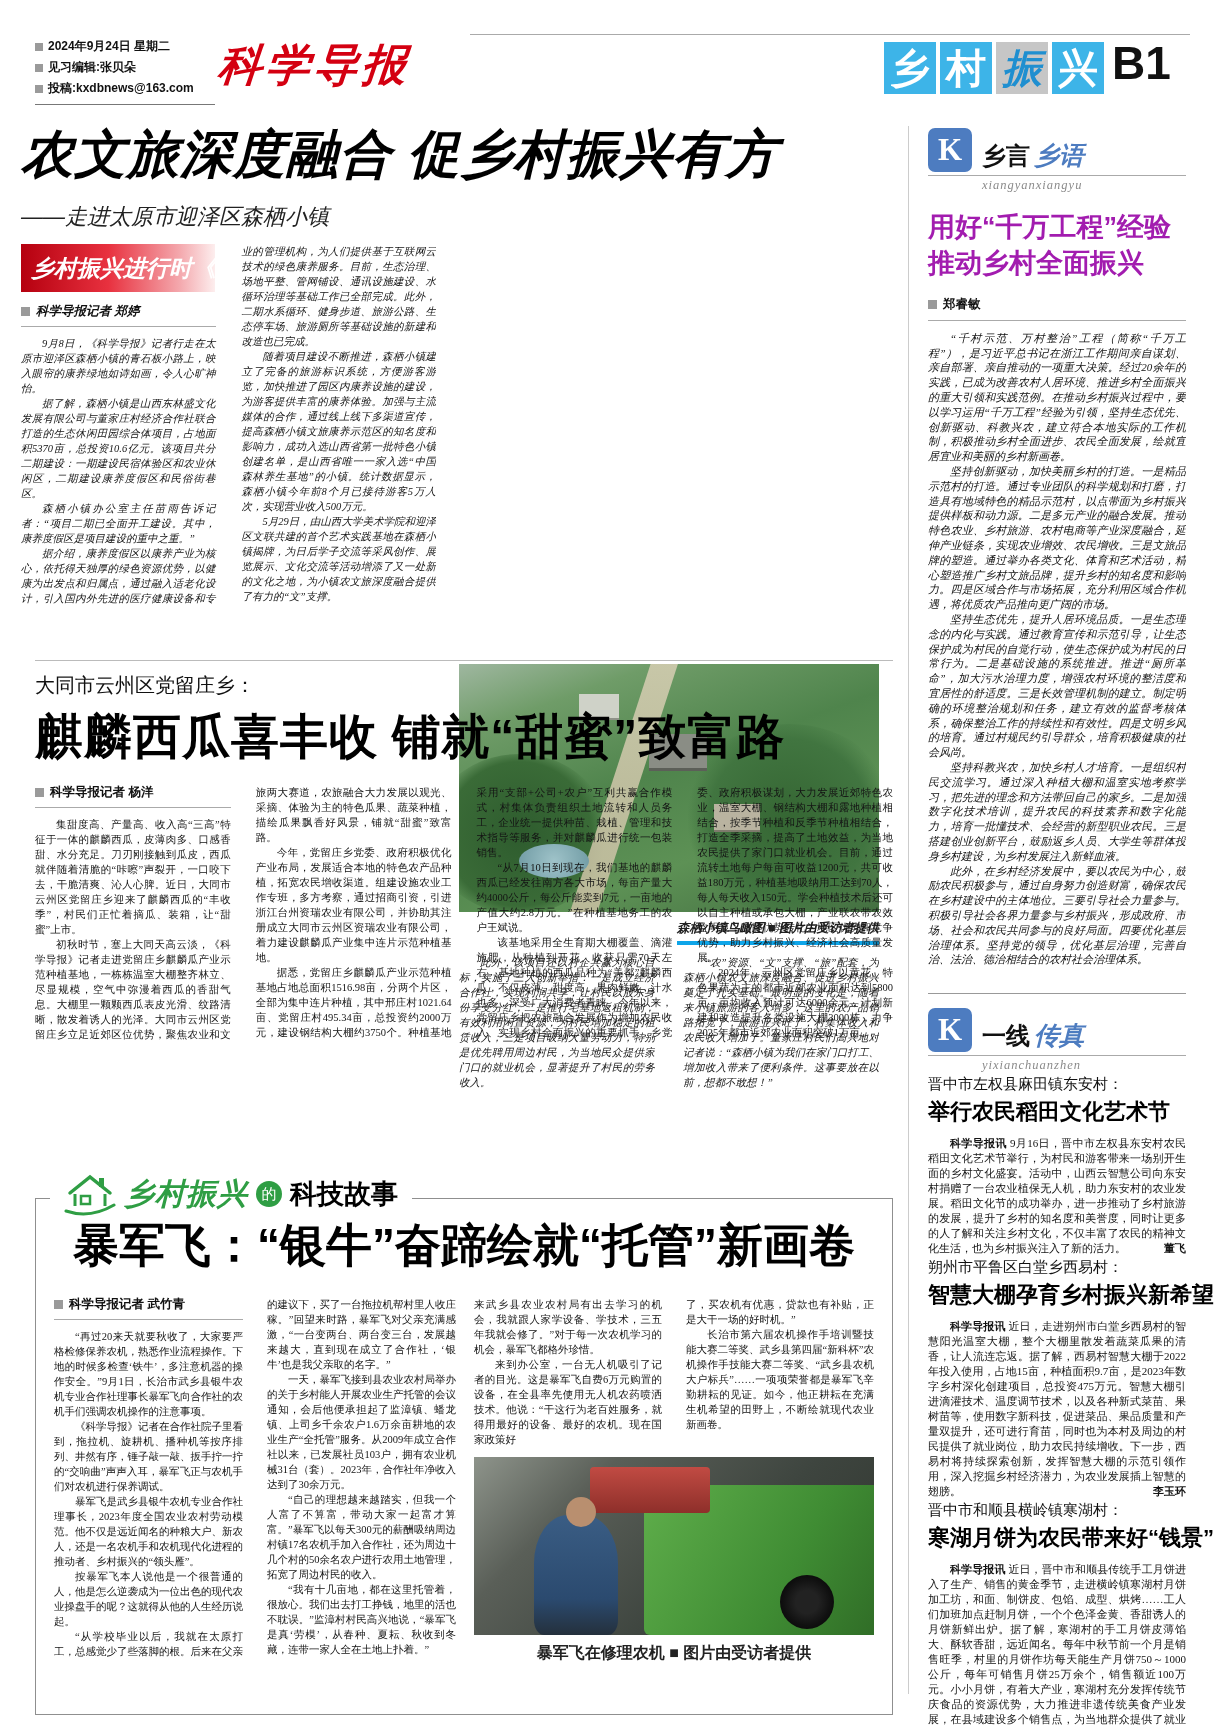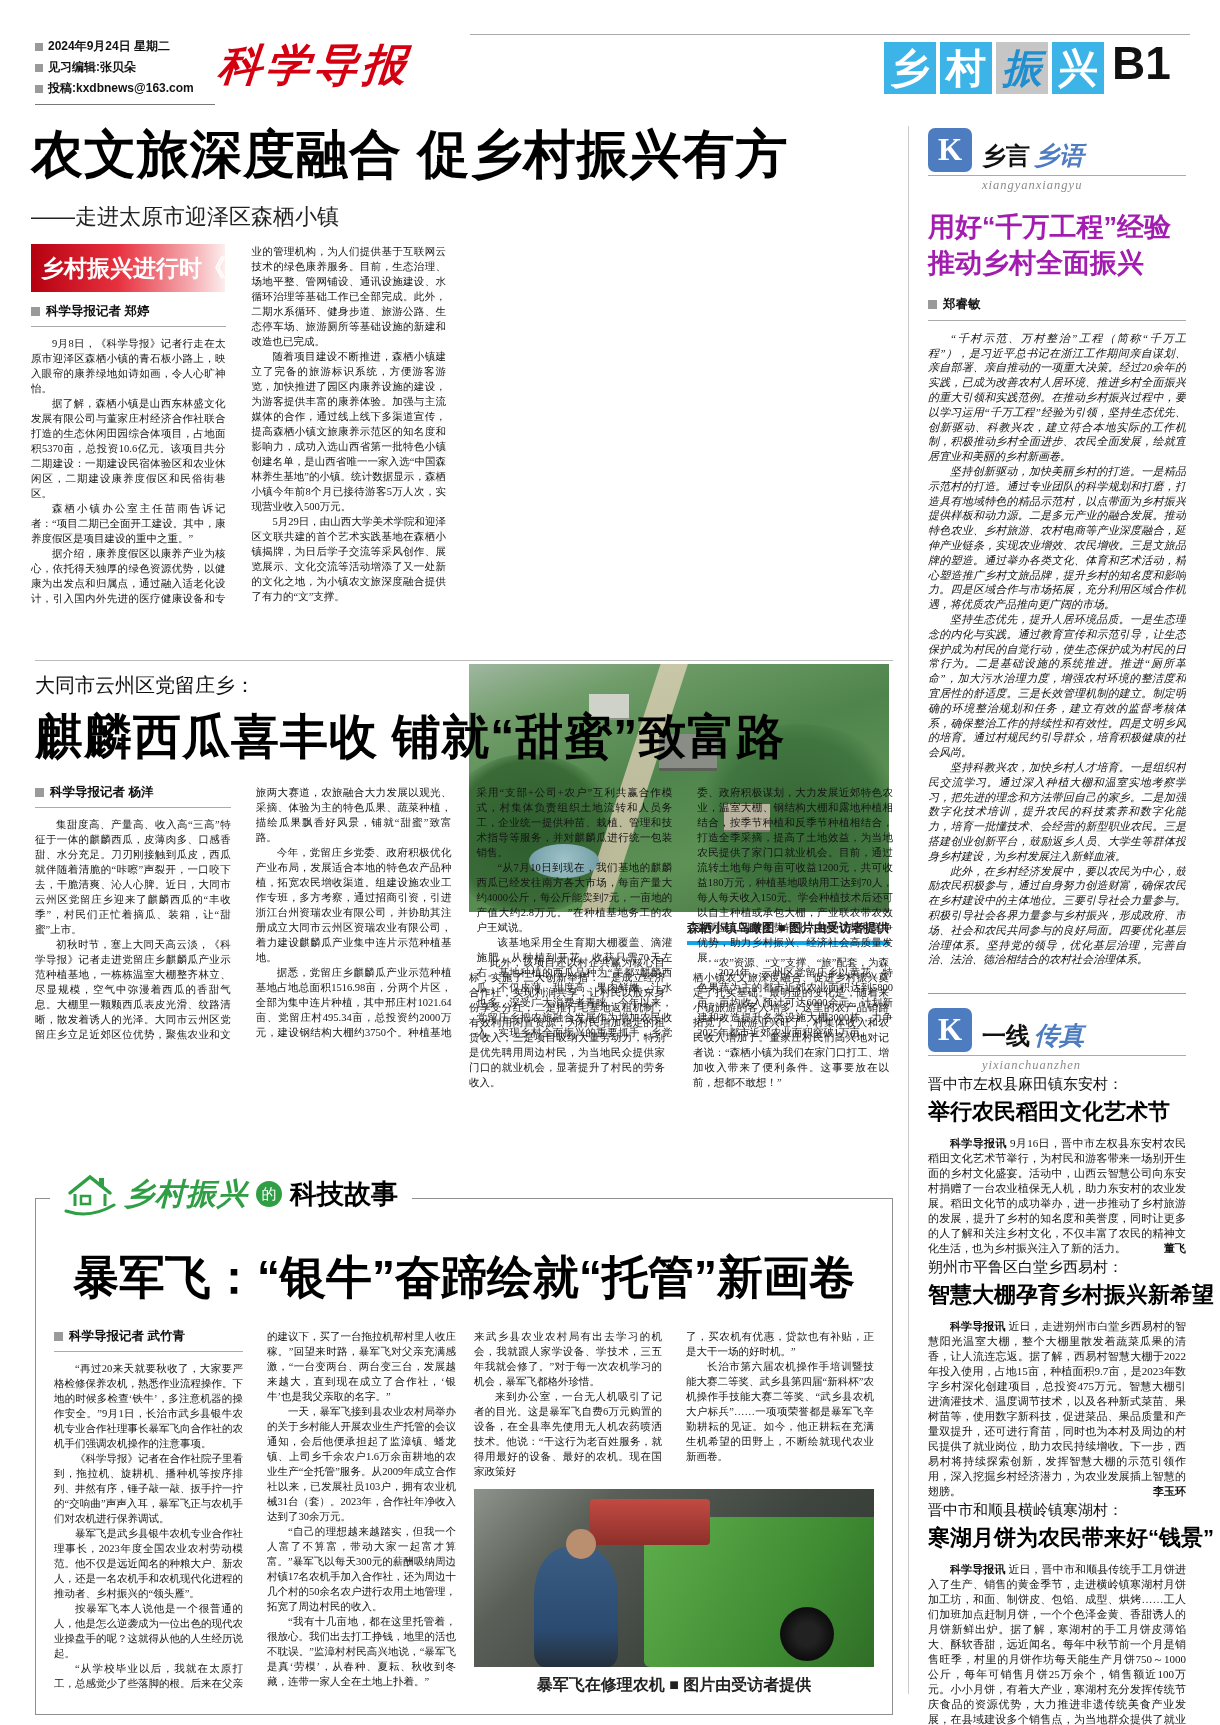--- a/index.html
+++ b/index.html
@@ -22,21 +22,21 @@
   .sectionboxes { position:absolute; left:884px; top:42px; display:flex; gap:4px;
     font-family:"Liberation Sans",sans-serif; }
   .sbox { width:52px; height:52px; display:flex; align-items:center; justify-content:center;
     background:#3db4e8; color:#fff; font-size:40px; font-weight:bold; }
   .sbox.gray { background:#c6c6c6; color:#1f8fd0; font-style:italic; transform:none; }
   .pageno { position:absolute; left:1112px; top:36px; font-size:46px; font-weight:bold;
     color:#111; font-family:Liberation Sans, sans-serif; }
   
   .vdivider { position:absolute; left:908px; top:126px; width:1px; height:1568px; background:#ccc; }
   
-  #article-a { position:absolute; left:31px; top:120px; width:858px; }
+  #article-a { position:absolute; left:21px; top:120px; width:858px;font-style:italic; }
   .a-headline { font-family:"Liberation Sans",sans-serif; font-size:52px; font-weight:bold;
     letter-spacing:1px; white-space:nowrap; color:#000; }
   .a-subtitle { font-family:"Liberation Sans",sans-serif; font-size:22px; color:#222; margin-top:12px; }
   .a-body { display:flex; margin-top:12px;flex-direction:column; }
   .a-left { width:415px; height:420px; overflow:hidden; column-count:2; column-gap:26px; }
   .bodytext { font-size:10.5px; line-height:15px; text-align:justify; color:#141414; }
   .bodytext p { text-indent:2em; margin:0; }
   .bodytext p.noindent { text-indent:0; }
   .banner { width:194px; height:48px; display:flex; align-items:center; justify-content:space-between;
     background:linear-gradient(90deg,#b5000f 0%,#e8313f 45%,#f4a9ae 82%,#fdeeee 100%);
@@ -83,21 +83,21 @@
   #article-c { position:absolute; left:35px; top:1198px; width:858px; height:517px;
     border:1px solid #8f8f8f; }
   .c-logo { position:absolute; top:-30px; left:14px; background:#fff; padding:2px 14px;
     display:flex; align-items:center; gap:8px; }
   .c-logo-script { color:#2f9e44; font-size:30px; font-weight:bold; font-style:italic;
     font-family:"Liberation Serif",serif; letter-spacing:1px; }
   .c-logo-de { width:26px; height:26px; border-radius:50%; background:#2f9e44; color:#fff;
     font-size:15px; display:flex; align-items:center; justify-content:center;
     font-family:"Liberation Sans",sans-serif; }
   .c-logo-black { color:#000; font-size:27px; font-weight:bold; font-family:"Liberation Sans",sans-serif; }
-  .c-headline { margin-top:48px; text-align:center; font-family:"Liberation Sans",sans-serif;
+  .c-headline { margin-top:16px; text-align:center; font-family:"Liberation Sans",sans-serif;
     font-size:46px; font-weight:bold; white-space:nowrap; color:#000; }
   .c-body { display:flex; margin:20px 18px 0 18px; }
   .c-left { width:402px; height:372px; overflow:hidden; column-count:2; column-gap:24px; }
   .c-right { width:400px; margin-left:auto; }
   .c-right-cols { display:flex; height:152px; overflow:hidden; }
   .c-col { width:188px; }
   .c-col + .c-col { margin-left:auto; }
   .photo-c { position:relative; width:400px; height:178px; margin-top:8px; overflow:hidden;
     background:linear-gradient(135deg,#8e948b 0%,#5a5f58 25%,#3e453f 60%,#2e332d 100%); }
   .photo-c .machine { position:absolute; right:-10px; top:28px; width:240px; height:150px;

